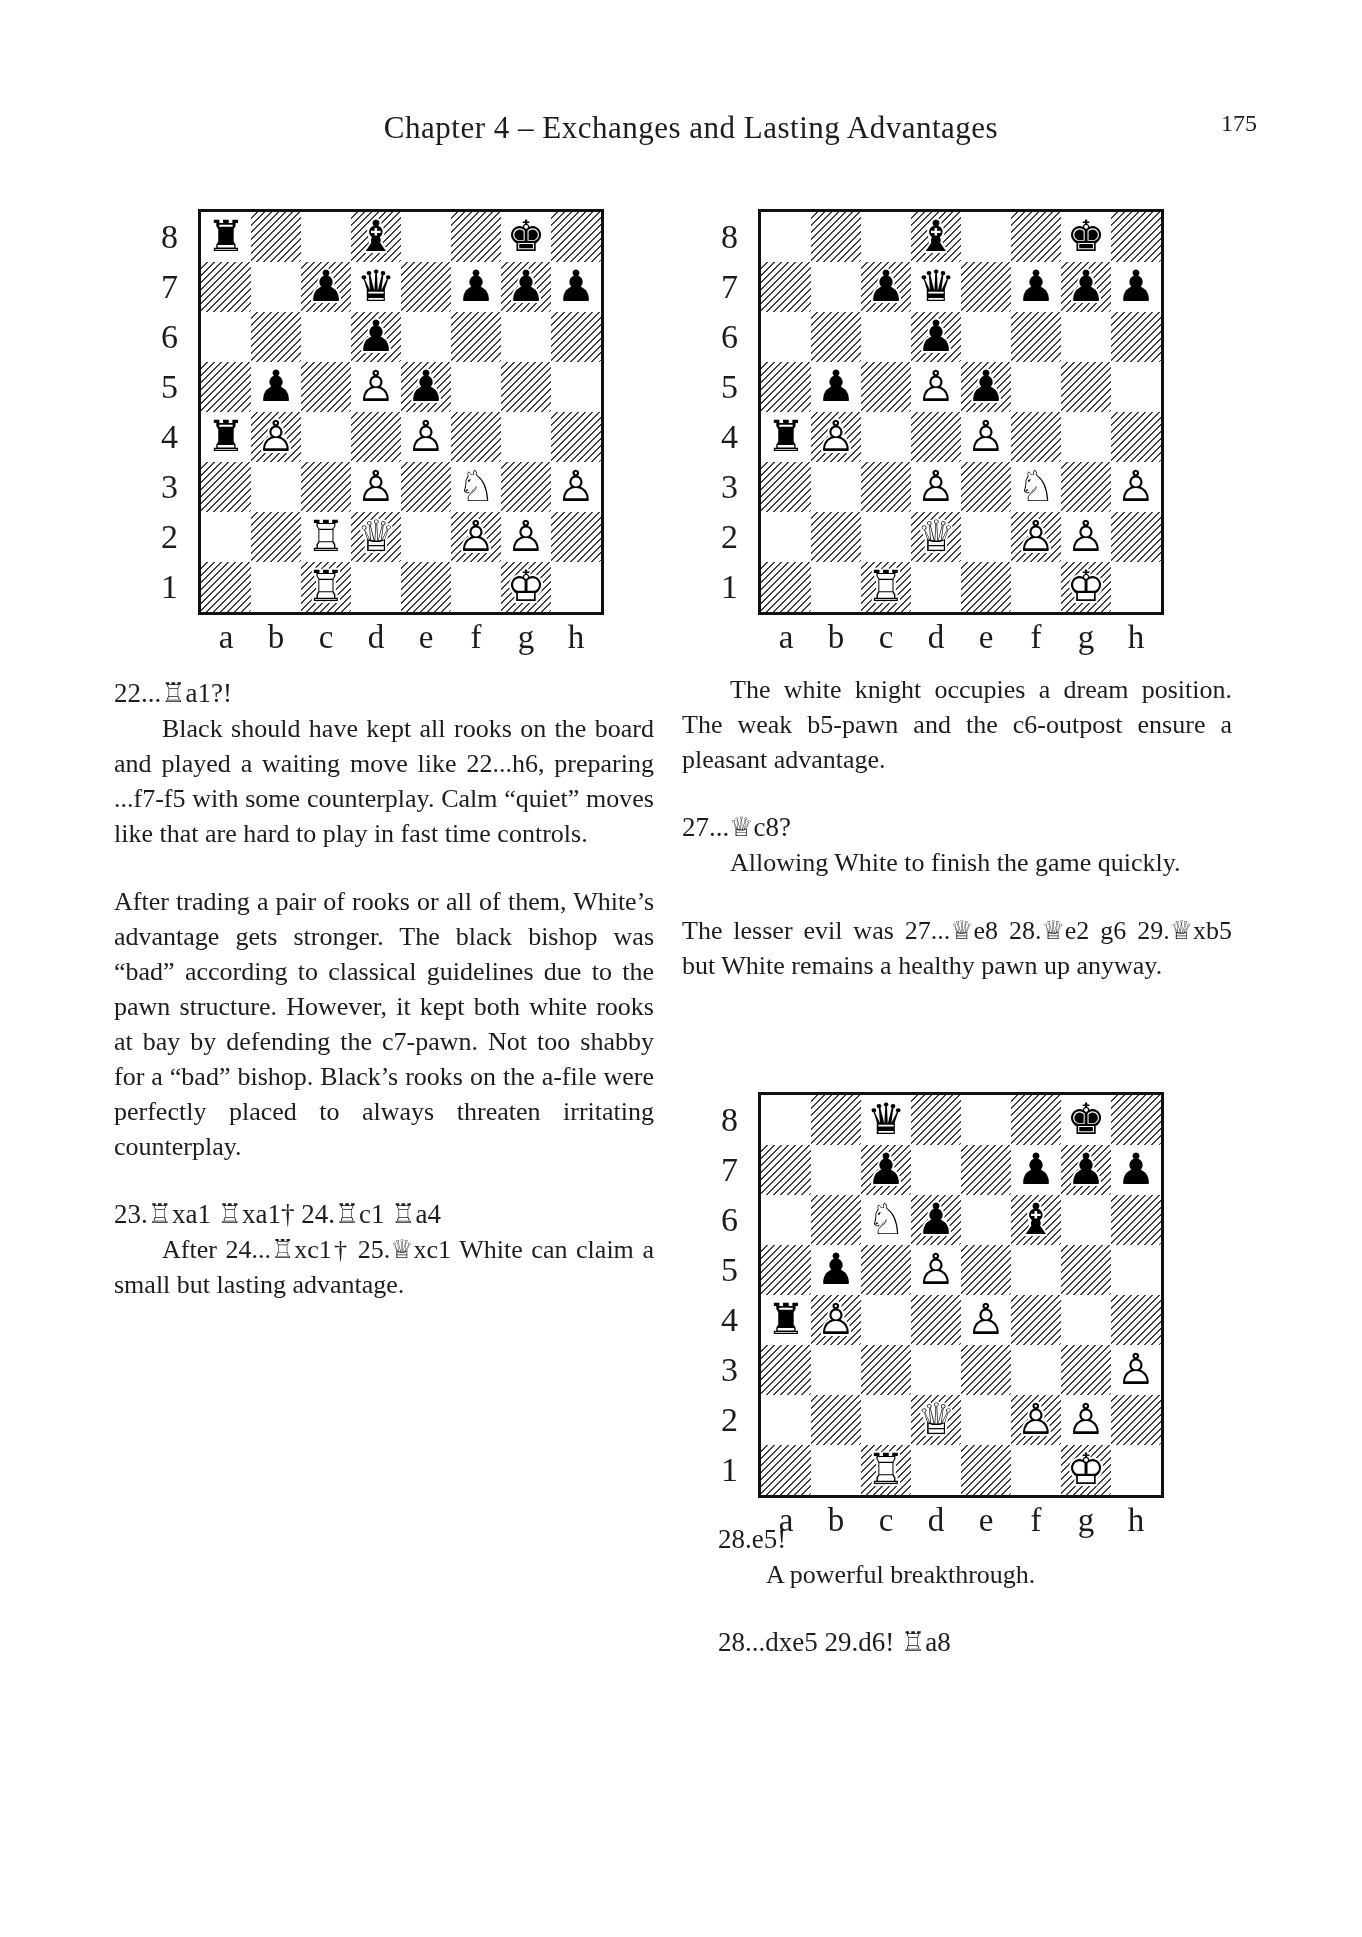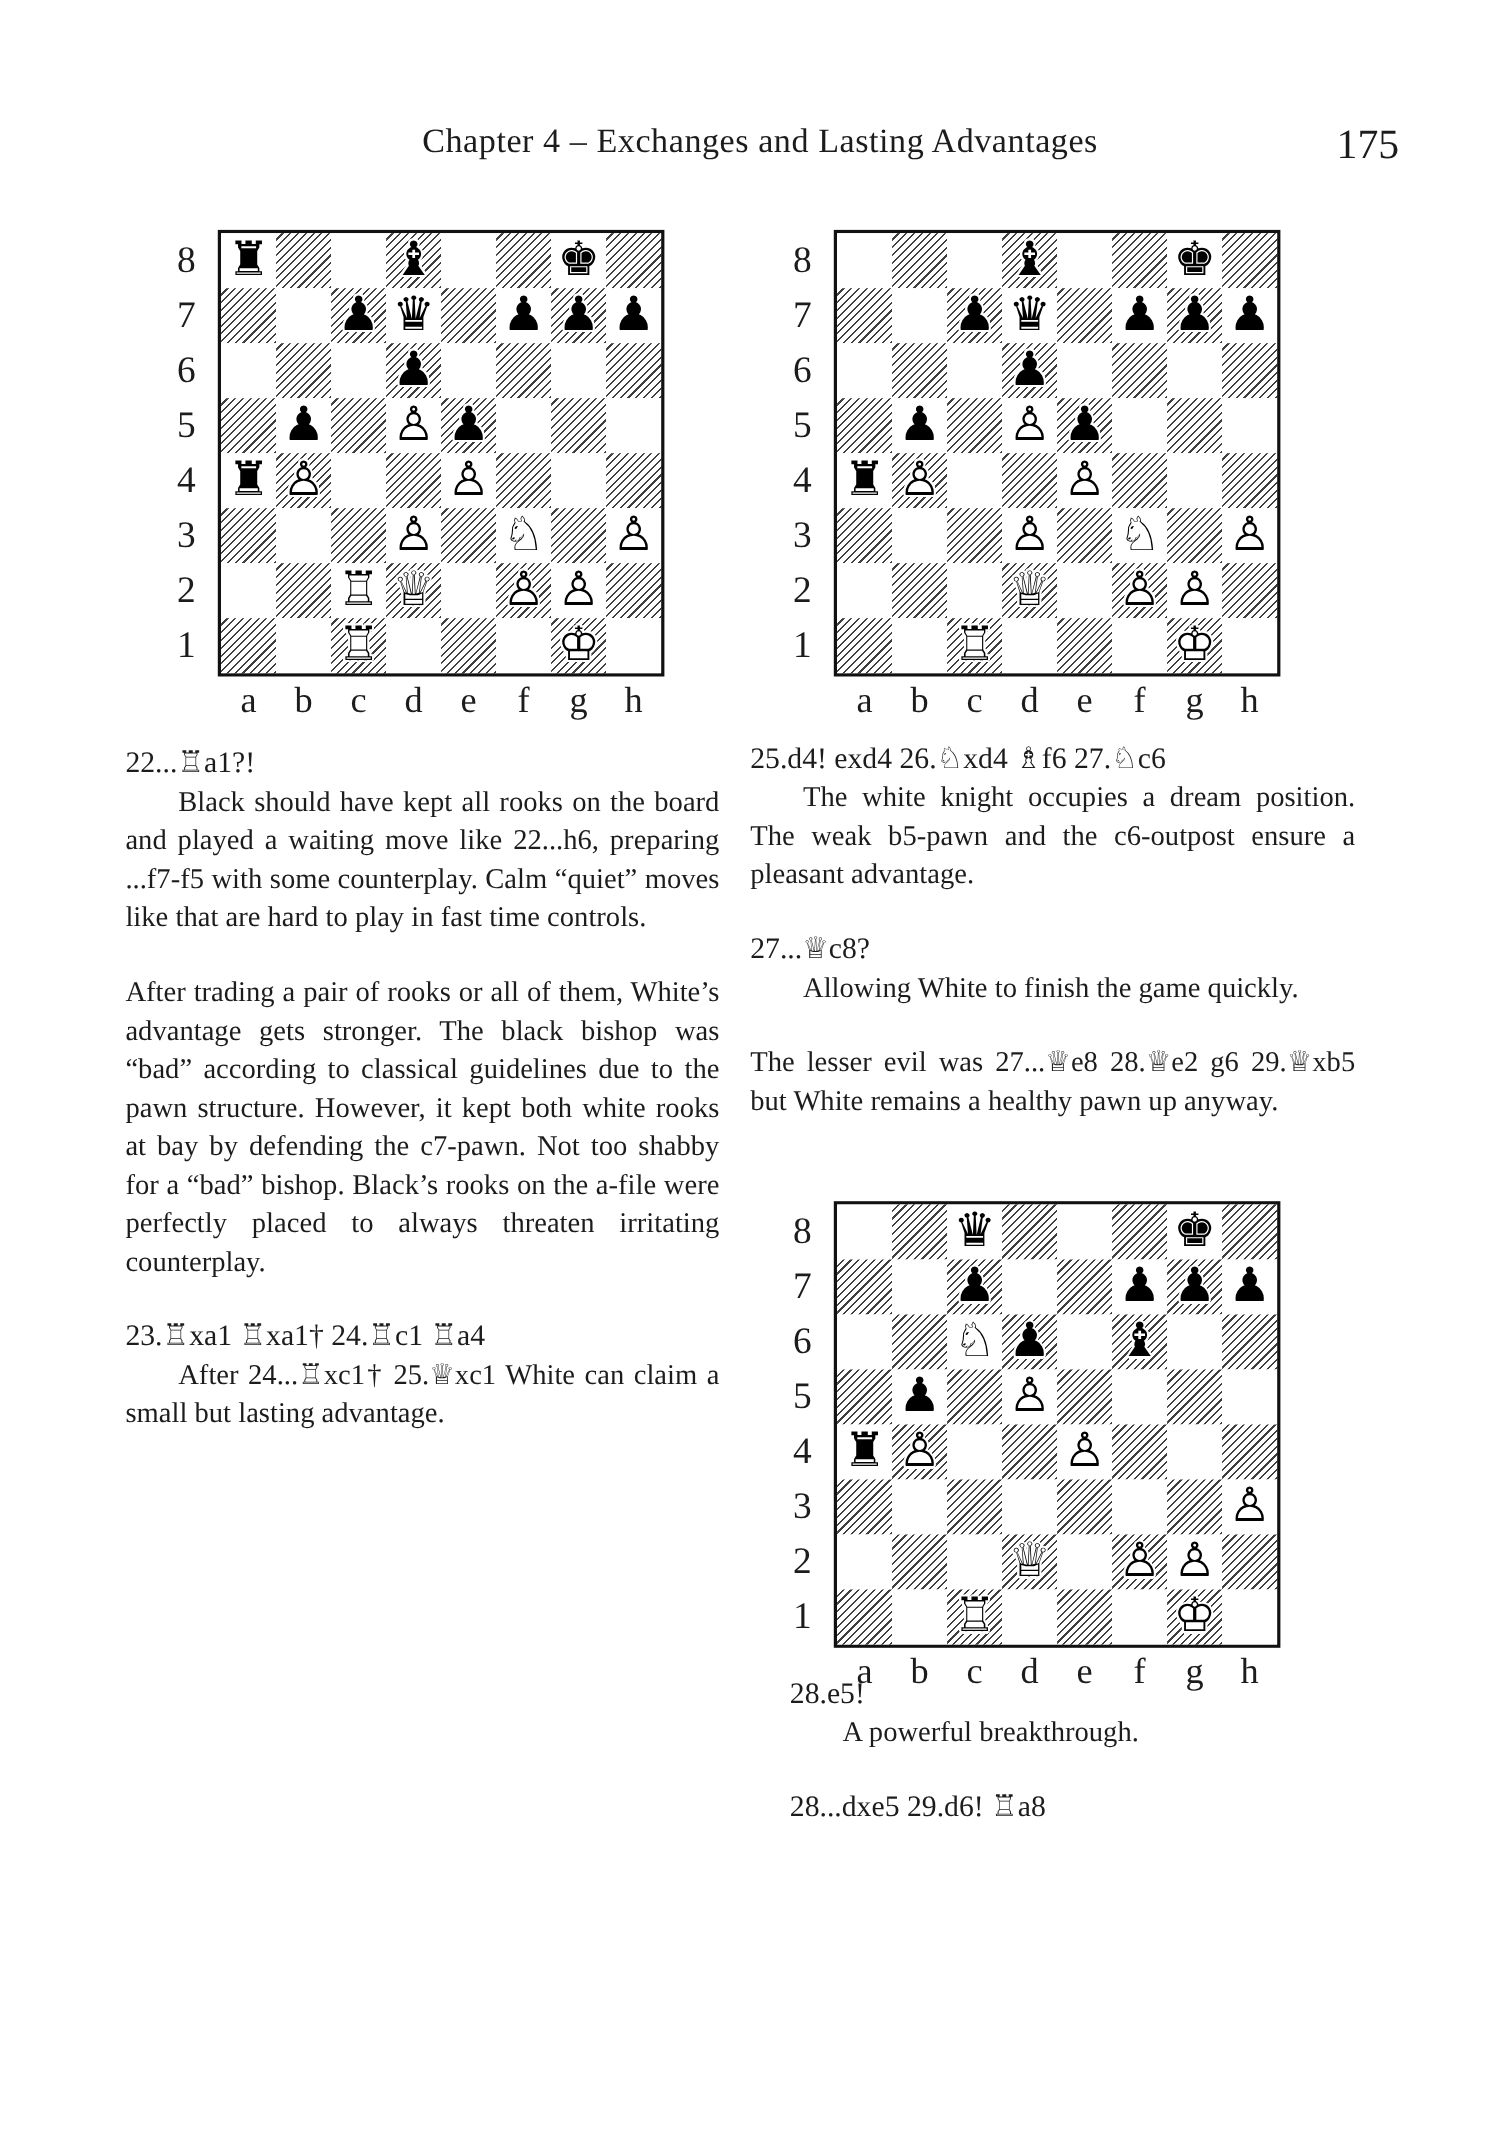--- a/index.html
+++ b/index.html
@@ -2,21 +2,21 @@
 <html><head>
 <meta charset="utf-8">
 <style>
   html,body{margin:0;padding:0;background:#ffffff;}
   .page{position:relative;width:1362px;height:1937px;background:#fff;
         font-family:"Liberation Serif",serif;color:#1c1c1c;overflow:hidden;padding-left:23px;}
 
   
   .title{position:absolute;left:114px;right:117px;top:110px;text-align:center;
          font-size:31px;letter-spacing:.5px;}
-  .pageno{position:absolute;top:110px;right:113px;font-size:38px;}
+  .pageno{position:absolute;top:110px;right:128px;font-size:24px;}
 
   
   .col{position:absolute;}
   .left-col{left:114px;top:676px;width:540px;}
   .right-col{left:682px;top:672px;width:550px;}
   .bottom-col{left:682px;top:1522px;width:550px;margin-left:36px;}
   .para{margin:0;font-size:26px;line-height:35px;text-align:justify;
         text-align-last:left;hyphens:none;}
   .caption{margin:0;font-size:27px;line-height:35px;font-weight:normal;}
   .ind{text-indent:48px;}
@@ -554,21 +554,20 @@
 
   <div class="col left-col">
     <div class="caption">22...♖a1?!</div>
     <p class="para ind">Black should have kept all rooks on the board and played a waiting move like 22...h6, preparing ...f7-f5 with some counterplay. Calm “quiet” moves like that are hard to play in fast time controls.</p>
     <p class="para gap">After trading a pair of rooks or all of them, White’s advantage gets stronger. The black bishop was “bad” according to classical guidelines due to the pawn structure. However, it kept both white rooks at bay by defending the c7-pawn. Not too shabby for a “bad” bishop. Black’s rooks on the a-file were perfectly placed to always threaten irritating counterplay.</p>
     <div class="caption gap">23.♖xa1 ♖xa1† 24.♖c1 ♖a4</div>
     <p class="para ind">After 24...♖xc1† 25.♕xc1 White can claim a small but lasting advantage.</p>
   </div>
 
   <div class="col right-col">
-    <div class="caption">25.d4! exd4 26.♘xd4 ♗f6 27.♘c6</div>
     <p class="para ind">The white knight occupies a dream position. The weak b5-pawn and the c6-outpost ensure a pleasant advantage.</p>
     <div class="caption gap">27...♕c8?</div>
     <p class="para ind">Allowing White to finish the game quickly.</p>
     <p class="para gap">The lesser evil was 27...♕e8 28.♕e2 g6 29.♕xb5 but White remains a healthy pawn up anyway.</p>
   </div>
 
   <div class="col bottom-col">
     <div class="caption">28.e5!</div>
     <p class="para ind">A powerful breakthrough.</p>
     <div class="caption gap">28...dxe5 29.d6! ♖a8</div>

